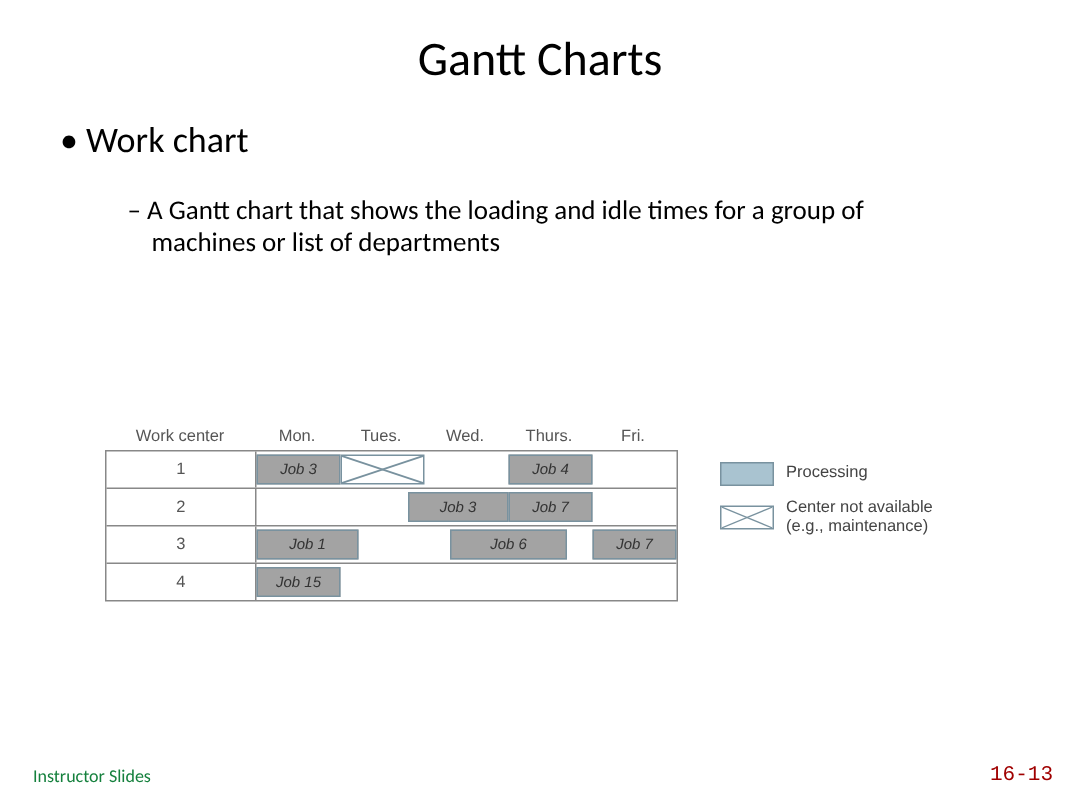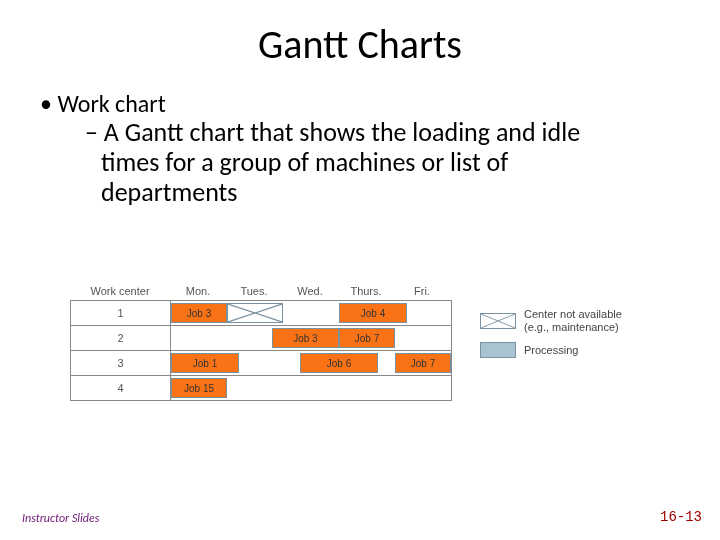--- a/index.html
+++ b/index.html
@@ -8,41 +8,41 @@
     width: 720px;
     height: 540px;
     background: #fff;
     font-family: Calibri, Arial, sans-serif;
     color: #000;
     position: relative;
     overflow: hidden;
   }
   .title {
     text-align: center;
-    font-size: 40px;
+    font-size: 32px;
     padding-top: 20px;
     padding-bottom: 10px;
   }
   .bullet-1 {
     font-size: 24px;
     padding-left: 40px;
     text-indent: -18px;
     margin-left: 18px;
     margin-top: 10px;
   }
   .bullet-1::before {
     content: "• ";
   }
   .bullet-2 {
-    font-size: 26px;
+    font-size: 18px;
     padding-left: 85px;
     padding-right: 80px;
     text-indent: -16px;
     margin-left: 16px;
-    margin-top: 0;
+    margin-top: 22px;
     line-height: 1.15;
   }
   .bullet-2::before {
     content: "– ";
   }
 
   
   .chart {
     position: absolute;
     left: 70px;
@@ -78,26 +78,27 @@
   .track {
     width: 280px; 
     position: relative;
   }
   .divider {
     border-top: 1px solid #888;
   }
   .bar {
     position: absolute;
     top: 2px; bottom: 2px;
-    background: #f97316;
+    background: #a3a3a3;
     border: 1px solid #79929f;
     box-sizing: border-box;
     display: flex; align-items: center; justify-content: center;
     font-size: 10px;
     color: #333;
+    font-style: italic;
   }
   .unavail {
     position: absolute;
     top: 2px; bottom: 2px;
     border: 1px solid #79929f;
     box-sizing: border-box;
     background: #fff;
   }
   .unavail svg { width: 100%; height: 100%; display: block; }
 
@@ -129,22 +130,21 @@
   .swatch.x svg {
     position: absolute; inset: 0; width: 100%; height: 100%;
   }
   .legend-text { line-height: 1.2; }
 
   .footer-left {
     position: absolute;
     left: 22px;
     bottom: 15px;
     font-size: 12px;
-    font-style: italic;
-    color: #701a75;
+    color: #15803d;
   }
   .footer-right {
     position: absolute;
     right: 18px;
     bottom: 15px;
     font-size: 14px;
     color: #a00000;
     font-family: Liberation Mono, monospace;
   }
 </style>
@@ -164,21 +164,21 @@
         <div class="hdr dcol">Wed.</div>
         <div class="hdr dcol">Thurs.</div>
         <div class="hdr dcol">Fri.</div>
       </div>
   </div>
   <div class="grid" id="grid">
       <div class="row">
         <div class="cell centerlbl">1</div>
         <div class="cell track">
           <div class="bar" style="left: 0px; width: 56px;">Job 3</div>
-          <div class="bar" style="left: 168px; width: 68px;">Job 4</div>
+          <div class="bar" style="left: 168px; width: 56px;">Job 4</div>
           <div class="unavail" style="left: 56px; width: 56px;">
             <svg viewBox="0 0 10 10" preserveAspectRatio="none">
               <line x1="0" y1="0" x2="10" y2="10" stroke="#79929f" stroke-width="0.5"></line>
               <line x1="0" y1="10" x2="10" y2="0" stroke="#79929f" stroke-width="0.5"></line>
             </svg>
           </div>
         </div>
       </div>
       <div class="row divider">
         <div class="cell centerlbl">2</div>
@@ -198,32 +198,32 @@
       <div class="row divider">
         <div class="cell centerlbl">4</div>
         <div class="cell track">
           <div class="bar" style="left: 0px; width: 56px;">Job 15</div>
         </div>
       </div>
     </div>
 </div>
 
 <div class="legend">
+  <div class="legend-row">
+    <div class="swatch"></div>
+    <div class="legend-text">Processing</div>
+  </div>
   <div class="legend-row">
     <div class="swatch x">
       <svg viewBox="0 0 36 16" preserveAspectRatio="none">
           <line x1="0" y1="0" x2="36" y2="16" stroke="#79929f" stroke-width="1"></line>
           <line x1="0" y1="16" x2="36" y2="0" stroke="#79929f" stroke-width="1"></line>
         </svg>
     </div>
     <div class="legend-text">
       <div>Center not available</div>
       <div>(e.g., maintenance)</div>
     </div>
   </div>
-  <div class="legend-row">
-    <div class="swatch"></div>
-    <div class="legend-text">Processing</div>
-  </div>
 </div>
 
 <div class="footer-left">Instructor Slides</div>
 <div class="footer-right">16-13</div>
 
 </body></html>

